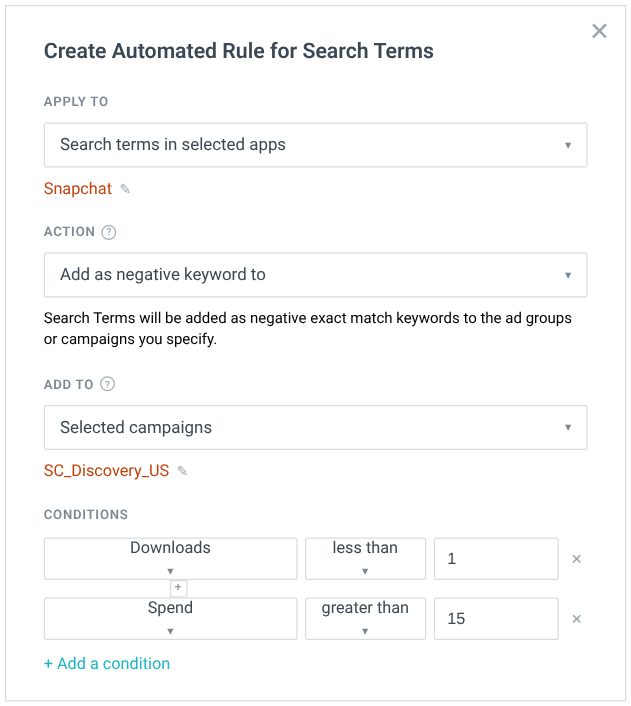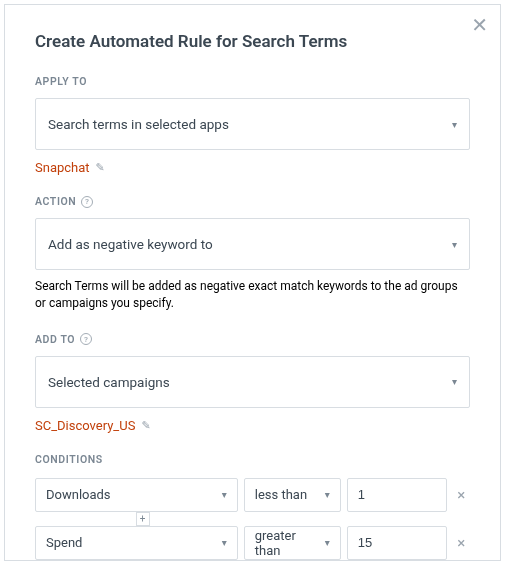--- a/index.html
+++ b/index.html
@@ -2,31 +2,31 @@
 <html><head>
 <meta charset="utf-8">
 <style>
 * { box-sizing: border-box; margin: 0; padding: 0; }
 body { font-family: -apple-system, BlinkMacSystemFont, "Segoe UI", Roboto, sans-serif; background: #fff; width: 505px; height: 565px; }
 .modal { border: 1px solid #d8dde2; width: 497px; height: 557px; margin: 4px; position: relative; padding: 26px 30px; }
 .close-btn { position: absolute; top: 10px; right: 12px; font-size: 20px; color: #9aa4ae; cursor: pointer; line-height: 1; }
 .title { font-size: 17px; font-weight: 600; color: #3b4752; margin-bottom: 24px; }
 .label { font-size: 10.5px; font-weight: 600; color: #7b8793; letter-spacing: 0.6px; text-transform: uppercase; margin-bottom: 10px; display: flex; align-items: center; gap: 5px; }
 .help-icon { width: 12px; height: 12px; border: 1px solid #a4adb6; border-radius: 50%; display: inline-flex; align-items: center; justify-content: center; font-size: 8px; color: #a4adb6; }
-.select { width: 100%; height: 52px; border: 1px solid #d8dde2; background: #fff; padding: 0 12px; font-size: 13.5px; color: #3b4752; display: flex; align-items: center; justify-content: space-between; cursor: pointer; border-radius: 2px; }
+.select { width: 100%; height: 36px; border: 1px solid #d8dde2; background: #fff; padding: 0 12px; font-size: 13.5px; color: #3b4752; display: flex; align-items: center; justify-content: space-between; cursor: pointer; border-radius: 2px; }
 .caret { font-size: 10px; color: #7b8793; }
 .tag-row { margin-top: 10px; display: flex; align-items: center; gap: 6px; }
 .tag { color: #c2410c; font-size: 13px; }
 .edit-ico { color: #9aa4ae; font-size: 11px; }
 .helper { font-size: 12px; color: #000000; line-height: 1.45; margin-top: 8px; }
 .section { margin-bottom: 20px; }
 .cond-header { display: flex; justify-content: space-between; align-items: center; margin-bottom: 12px; }
 .cond-sub { font-size: 12px; color: #7b8793; }
 .cond-row { display: flex; align-items: center; gap: 6px; margin-bottom: 2px; }
-.cond-select { height: 34px; border: 1px solid #d8dde2; background: #fff; padding: 0 10px; font-size: 13px; color: #3b4752; display: flex; align-items: center; justify-content: space-between; cursor: pointer; border-radius: 2px; }
+.cond-select { height: 34px; border: 1px solid #d8dde2; background: #fff; padding: 0 10px; font-size: 13px; color: #3b4752; display: flex; align-items: center; justify-content: space-between; cursor: pointer; border-radius: 2px; flex-direction: column; }
 .cond-metric { width: 210px; }
 .cond-op { width: 100px; }
 .cond-val { width: 100px; height: 34px; border: 1px solid #d8dde2; padding: 0 10px; font-size: 13px; color: #3b4752; border-radius: 2px; }
 .cond-remove { color: #9aa4ae; font-size: 15px; cursor: pointer; width: 18px; text-align: center; }
 .plus-sep { display: flex; justify-content: center; position: relative; height: 10px; margin: 0 0 2px 0; }
 .plus-sep .pm { width: 14px; height: 14px; border: 1px solid #d8dde2; background: #fff; font-size: 10px; color: #7b8793; display: flex; align-items: center; justify-content: center; margin-left: -220px; margin-top: -2px; }
 .add-cond { color: #1bb5c6; font-size: 13px; margin-top: 12px; cursor: pointer; }
 </style>
 </head>
 <body>
@@ -102,14 +102,15 @@
         <span class="caret">▾</span>
       </div>
       <div class="cond-select cond-op">
         <span>greater than</span>
         <span class="caret">▾</span>
       </div>
       <input class="cond-val" value="15" style="">
       <span class="cond-remove">×</span>
     </div>
 
+    <div class="add-cond">+ Add a condition</div>
   </div>
 </div>
 
 </body></html>

